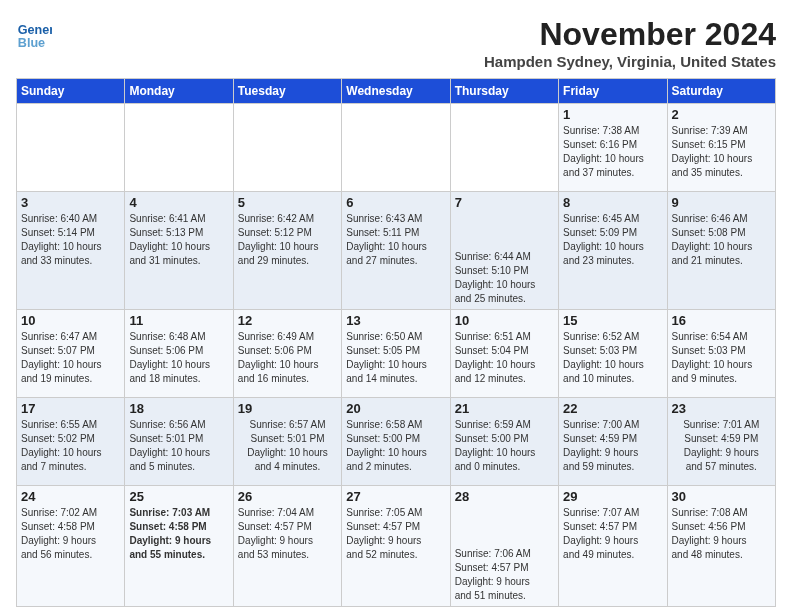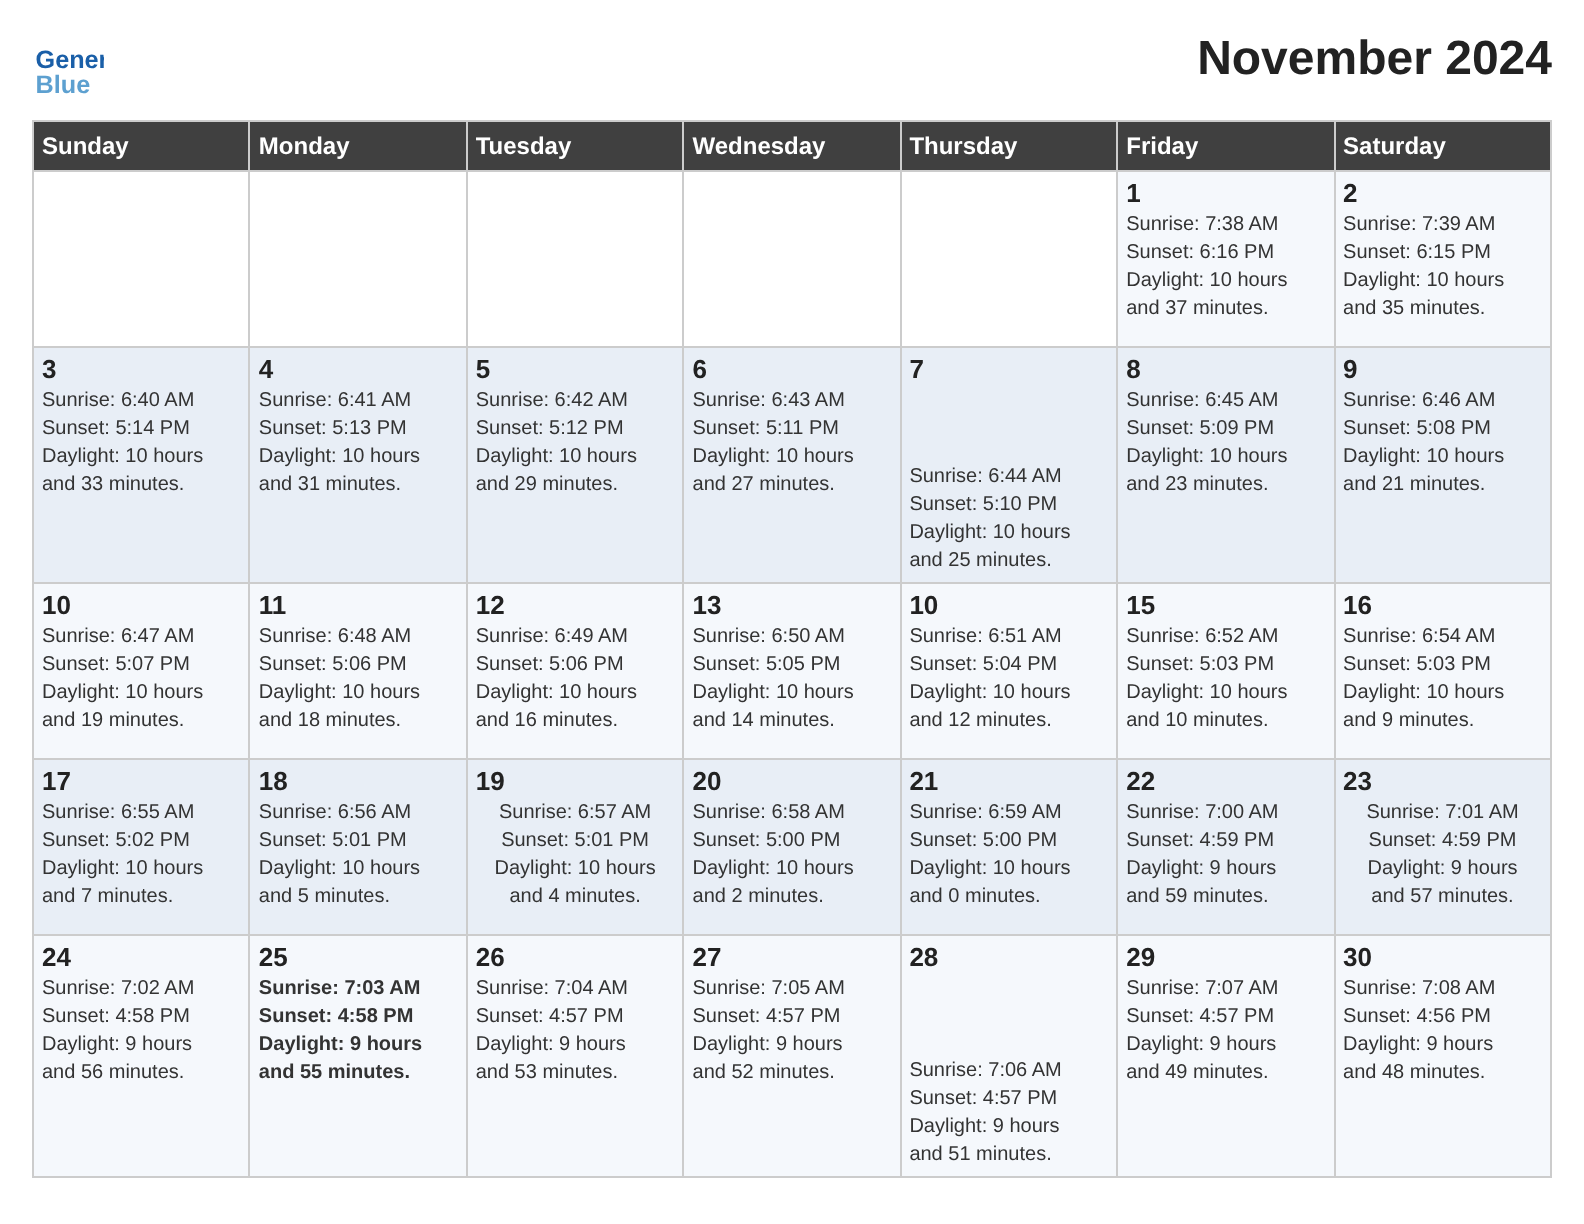--- a/index.html
+++ b/index.html
@@ -24,36 +24,36 @@
       color: #1a5fa8;
       line-height: 1.1;
     }
     .logo-icon {
       width: 36px;
       height: 36px;
       margin-right: 4px;
     }
     .title-area { text-align: right; }
     .month-title {
-      font-size: 24px;
+      font-size: 32px;
       font-weight: bold;
       color: #222;
     }
     .location {
       font-size: 15px;
       color: #444;
       font-weight: bold;
     }
     table {
       width: 100%;
       border-collapse: collapse;
       table-layout: fixed;
     }
     thead tr th {
-      background: #404040;
+      background: #1d4ed8;
       color: #fff;
       font-size: 12px;
       font-weight: bold;
       padding: 5px 4px;
       text-align: left;
       border: 1px solid #ccc;
     }
     tbody tr td {
       vertical-align: top;
       border: 1px solid #ccc;
@@ -90,20 +90,21 @@
 <div class="header-area">
   <div class="logo">
     <svg class="logo-icon" viewBox="0 0 40 40" xmlns="http://www.w3.org/2000/svg">
       <text x="2" y="20" font-size="14" font-weight="bold" fill="#1a5fa8">General</text>
       <text x="2" y="34" font-size="14" font-weight="bold" fill="#5da0d0">Blue</text>
       <polygon points="30,5 40,15 35,10" fill="#5da0d0"></polygon>
     </svg>
   </div>
   <div class="title-area">
     <div class="month-title">November 2024</div>
+    <div class="location">Hampden Sydney, Virginia, United States</div>
   </div>
 </div>
 
 <table>
   <thead>
     <tr id="header-row">
     <th>Sunday</th>
         <th>Monday</th>
         <th>Tuesday</th>
         <th>Wednesday</th>

